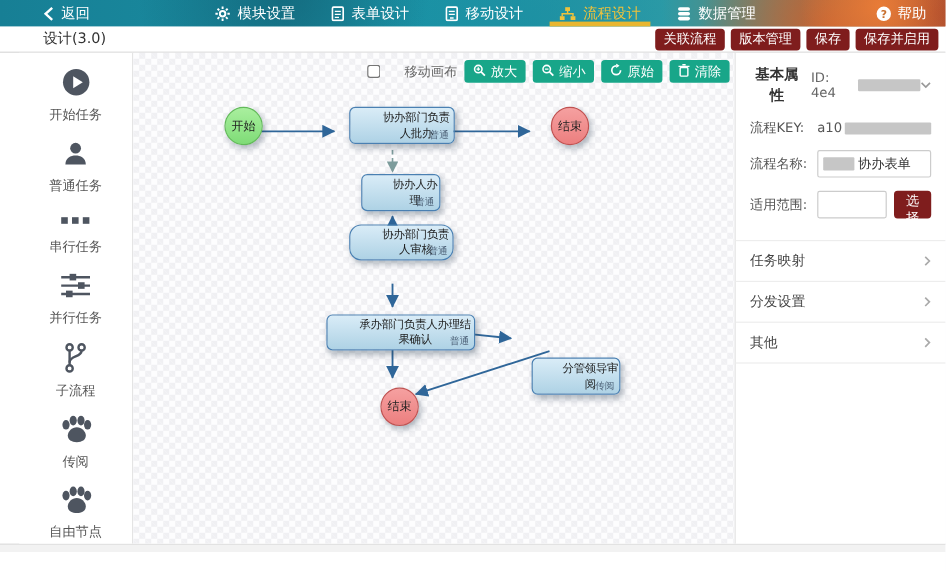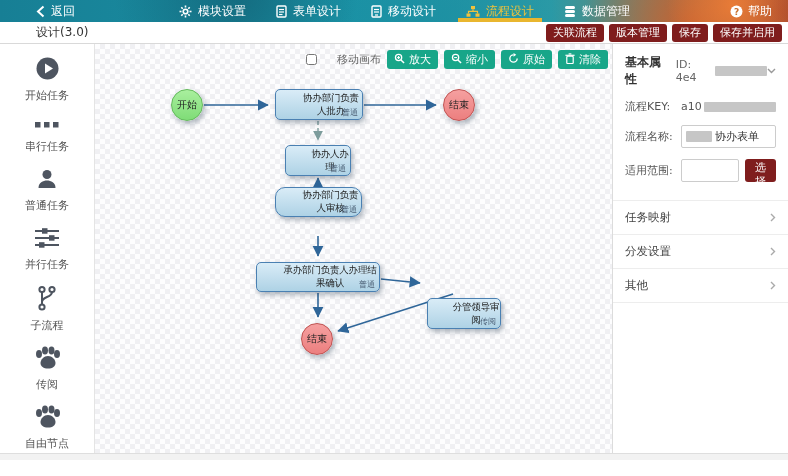--- a/index.html
+++ b/index.html
@@ -30,21 +30,21 @@
   .subbar { height:22px; background:#fff; border-bottom:1px solid #d9d9d9; display:flex; align-items:center; }
   .design-title { font-size:12px; color:#333; margin-left:36px; }
   .subbar-actions { margin-left:auto; margin-right:6px; display:flex; gap:5px; }
   .tbtn { background:#7f1d1d; color:#fff; border:none; border-radius:3px; font-size:11px;
           padding:2px 7px; line-height:14px; cursor:pointer; font-family:inherit; }
 
   
   .main { display:flex; height:409px; }
 
   .sidebar { width:95px; background:#fff; border-right:1px solid #e4e4e4; display:flex; flex-direction:column;
-             align-items:center; padding-top:12px; gap:13px; overflow:hidden; }
+             align-items:center; padding-top:12px; gap:13px; overflow:hidden;margin-left:16px; }
   .side-item { display:flex; flex-direction:column; align-items:center; gap:3px; cursor:pointer; color:#4e5560; }
   .side-item .lbl { font-size:11px; color:#555; white-space:nowrap; }
 
   .canvas { position:relative; flex:1; background-color:#fdfdfe;
     background-image:
       linear-gradient(45deg,#f0f0f3 25%,transparent 25%,transparent 75%,#f0f0f3 75%),
       linear-gradient(45deg,#f0f0f3 25%,transparent 25%,transparent 75%,#f0f0f3 75%);
     background-position:0 0,5px 5px; background-size:10px 10px; overflow:hidden; }
 
   .canvas-toolbar { position:absolute; top:6px; right:4px; display:flex; align-items:center; gap:6px; z-index:5; }
@@ -63,21 +63,21 @@
   .flow-circle { position:absolute; width:32px; height:32px; border-radius:50%;
                  display:flex; align-items:center; justify-content:center; font-size:10px; color:#222;
                  box-shadow:2px 3px 5px rgba(40,60,80,.35); cursor:move; }
   .flow-circle.start { background:linear-gradient(#a9ef9e,#7fdc77); border:1px solid #62b95a; }
   .flow-circle.end   { background:linear-gradient(#f5a0a0,#ec7f7f); border:1px solid #bf5251; }
 
   
   .panel { width:176px; background:#fff; border-left:1px solid #dcdcdc; font-size:11px; color:#555; }
   .panel-inner { padding:10px 12px 8px 12px; }
   .prow { display:flex; align-items:center; margin-bottom:11px; }
-  .ptitle { font-weight:bold; font-size:12px; color:#333; margin-right:6px; }
+  .ptitle { font-weight:bold; font-size:12px; color:#333; margin-right:6px;text-align:center; }
   .idtext { color:#666; font-size:11px; }
   .redact { display:inline-block; background:#c6c6c6; border-radius:1px; }
   .chev { margin-left:auto; color:#999; display:flex; }
   .plabel { width:56px; flex:none; }
   .pinput { height:23px; border:1px solid #ccc; border-radius:2px; background:#fff;
             display:flex; align-items:center; padding:0 4px; gap:3px; font-size:11px; color:#333; }
   .name-input { width:106px; }
   .scope-input { width:72px; }
   .choose-btn { margin-left:6px; height:23px; }
   .sections { border-top:1px solid #ededed; }
@@ -192,36 +192,36 @@
       <span>
         <svg width="25" height="25" viewBox="0 0 25 25">
             <circle cx="12.5" cy="12.5" r="11" fill="#4e5560"></circle>
             <polygon points="10,7.5 18,12.5 10,17.5" fill="#fff"></polygon>
           </svg>
       </span>
       <span class="lbl">开始任务</span>
     </div>
     <div class="side-item">
       <span>
+        <svg width="24" height="24" viewBox="0 0 24 24">
+            <circle cx="12" cy="7.5" r="4.5" fill="#4e5560"></circle>
+            <path d="M3.5,21 C3.5,15.5 8,13.5 12,13.5 C16,13.5 20.5,15.5 20.5,21 Z" fill="#4e5560"></path>
+          </svg>
+      </span>
+      <span class="lbl">普通任务</span>
+    </div>
+    <div class="side-item">
+      <span>
         <svg width="26" height="16" viewBox="0 0 26 16">
             <rect x="1" y="6" width="5.5" height="5.5" fill="#4e5560"></rect>
             <rect x="10" y="6" width="5.5" height="5.5" fill="#4e5560"></rect>
             <rect x="19" y="6" width="5.5" height="5.5" fill="#4e5560"></rect>
           </svg>
       </span>
       <span class="lbl">串行任务</span>
-    </div>
-    <div class="side-item">
-      <span>
-        <svg width="24" height="24" viewBox="0 0 24 24">
-            <circle cx="12" cy="7.5" r="4.5" fill="#4e5560"></circle>
-            <path d="M3.5,21 C3.5,15.5 8,13.5 12,13.5 C16,13.5 20.5,15.5 20.5,21 Z" fill="#4e5560"></path>
-          </svg>
-      </span>
-      <span class="lbl">普通任务</span>
     </div>
     <div class="side-item">
       <span>
         <svg width="26" height="24" viewBox="0 0 26 24">
             <g stroke="#4e5560" stroke-width="2">
               <line x1="1" y1="5" x2="25" y2="5"></line>
               <line x1="1" y1="12" x2="25" y2="12"></line>
               <line x1="1" y1="19" x2="25" y2="19"></line>
             </g>
             <rect x="8" y="2.2" width="5.5" height="5.5" fill="#4e5560"></rect>

